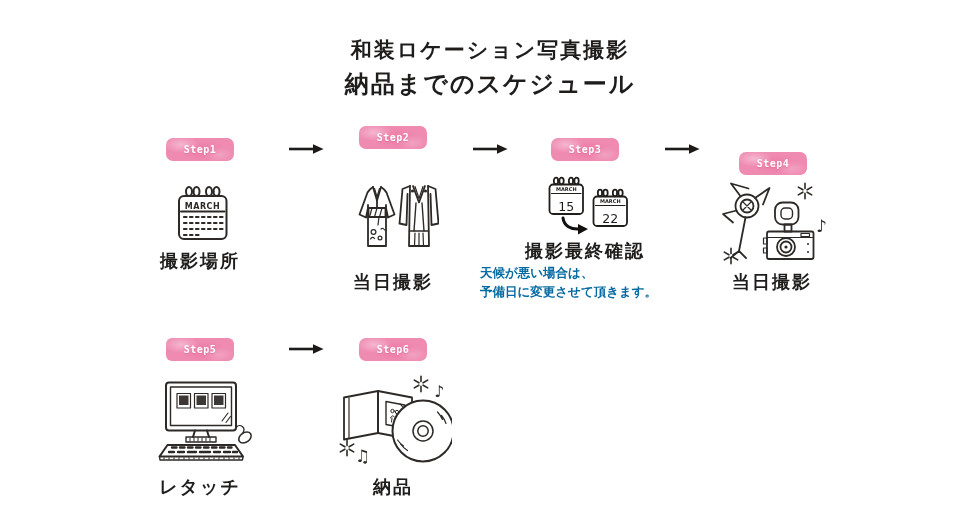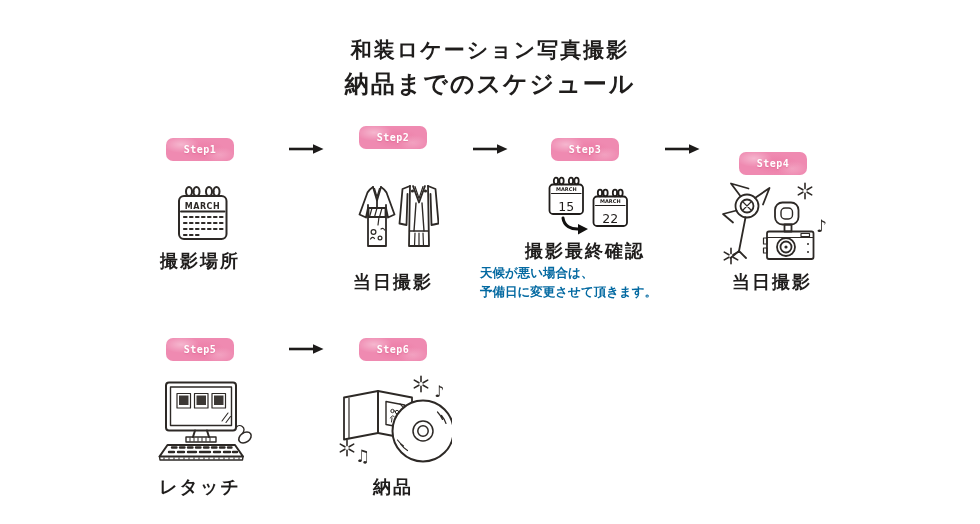--- a/index.html
+++ b/index.html
@@ -43,21 +43,21 @@
   <div class="title-block">
     <div class="title-line1">和装ロケーション写真撮影</div>
     <div class="title-line2">納品までのスケジュール</div>
   </div>
 
   <div class="badge" style="left:166px;top:138px;">Step1</div>
   <div class="badge" style="left:359px;top:126px;border-radius:7px;">Step2</div>
   <div class="badge" style="left:551px;top:138px;">Step3</div>
   <div class="badge" style="left:739px;top:152px;">Step4</div>
 
-  <div class="badge" style="left:166px;top:338px;">Step5</div>
+  <div class="badge" style="left:166px;top:338px;border-radius:6px;">Step5</div>
   <div class="badge" style="left:359px;top:338px;">Step6</div>
 
   <svg class="arrow" style="left:288px;top:143px;" width="36" height="12" viewBox="0 0 36 12">
     <line x1="1" y1="6" x2="26" y2="6" stroke="#1d1b1a" stroke-width="2.6"></line>
       <polygon points="25,1.2 35.5,6 25,10.8" fill="#1d1b1a"></polygon>
   </svg>
   <svg class="arrow" style="left:472px;top:143px;" width="36" height="12" viewBox="0 0 36 12">
     <line x1="1" y1="6" x2="26" y2="6" stroke="#1d1b1a" stroke-width="2.6"></line>
       <polygon points="25,1.2 35.5,6 25,10.8" fill="#1d1b1a"></polygon>
   </svg>

